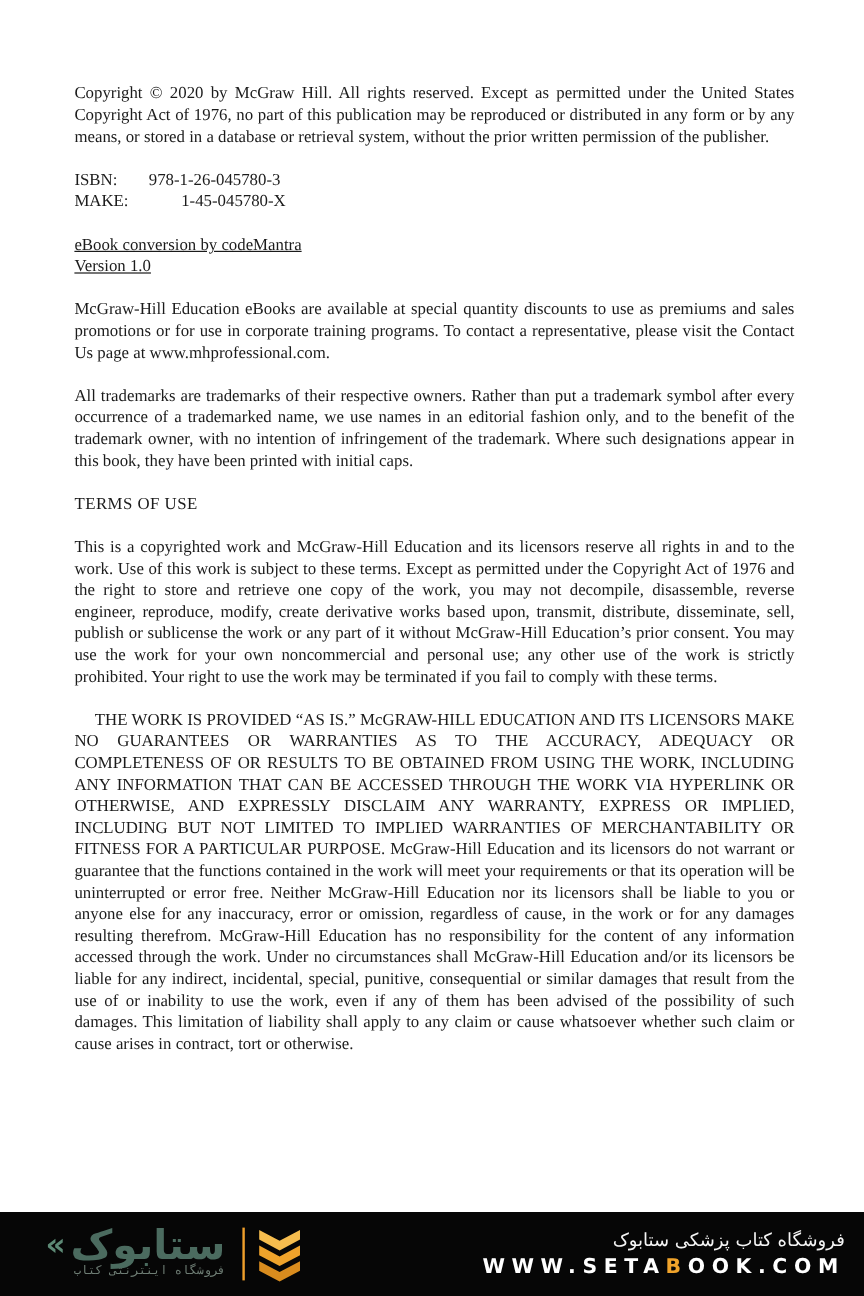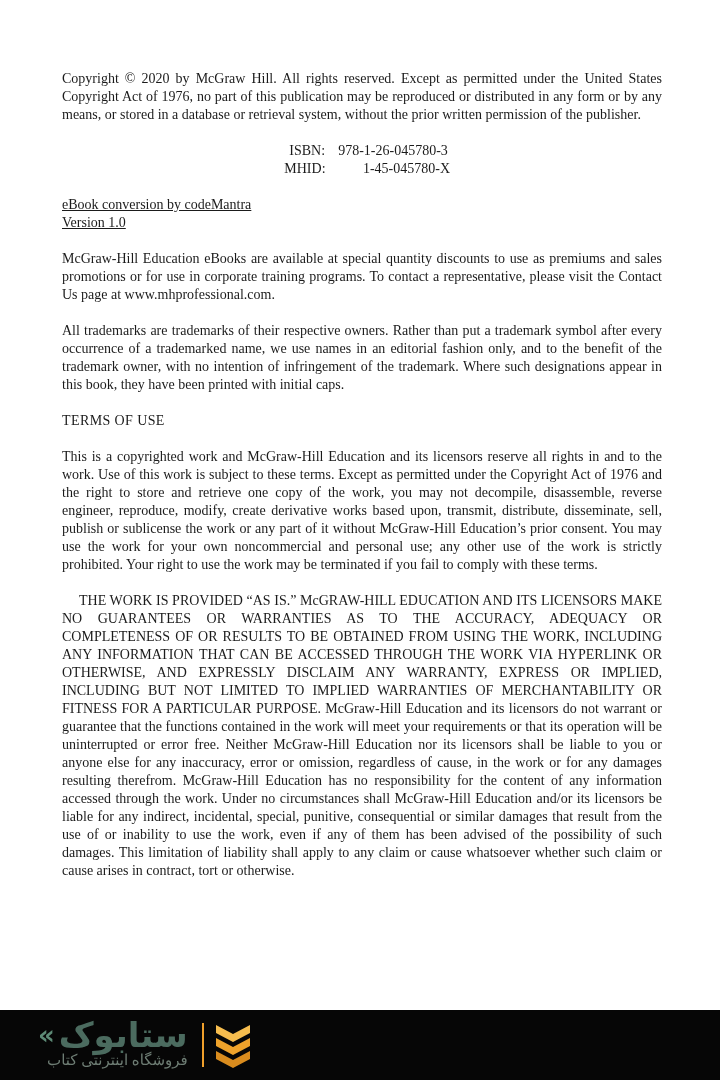--- a/index.html
+++ b/index.html
@@ -28,21 +28,21 @@
   .para {
     text-align: justify;
     margin: 0 0 18px 0;
   }
   .plain {
     text-align: left;
     margin: 0 0 18px 0;
     text-decoration: underline;
   }
   .id-block { margin: 0 0 18px 0; }
-  .id-row { line-height: 18px; text-align: center; }
+  .id-row { line-height: 18px; }
   .id-label { display: inline-block; width: 62px; }
   .mhid-value { padding-left: 27px; }
   .line { display: block; }
   .heading {
     margin: 16px 0 18px 0;
     letter-spacing: 0.4px;
   }
   .indent-first { text-indent: 17px; }
 
   
@@ -76,24 +76,24 @@
   }
   .logo-wordmark {
     color: #4b6b5f;
     font-size: 34px;
     font-weight: bold;
     line-height: 28px;
     font-family: "DejaVu Sans", sans-serif;
   }
   .logo-subtitle {
     color: #6e7d74;
-    font-size: 15px;
+    font-size: 10px;
     margin-top: 2px;
     align-self: flex-end;
-    font-family: Liberation Serif, serif;
+    font-family: Liberation Mono, monospace;
   }
   .footer-divider {
     width: 2px;
     height: 44px;
     background: #ef9f2b;
     margin: 0 8px 0 4px;
     flex: none;
   }
   .chevrons-icon { flex: none; margin-top: 6px; }
   .footer-right {
@@ -126,21 +126,21 @@
 
 <div class="page-content">
 
   <p class="para">Copyright © 2020 by McGraw Hill. All rights reserved. Except as permitted under the United States Copyright Act of 1976, no part of this publication may be reproduced or distributed in any form or by any means, or stored in a database or retrieval system, without the prior written permission of the publisher.</p>
 
   <div class="id-block">
     <div class="id-row">
       <span class="id-label">ISBN:</span><span class="id-value">978-1-26-045780-3</span>
     </div>
     <div class="id-row">
-      <span class="id-label">MHID:</span><span class="id-value mhid-value">1-45-045780-X</span>
+      <span class="id-label">MAKE:</span><span class="id-value mhid-value">1-45-045780-X</span>
     </div>
   </div>
 
 
   <div class="plain">
     <span class="line">eBook conversion by codeMantra</span>
     <span class="line">Version 1.0</span>
   </div>
 
   <p class="para">McGraw-Hill Education eBooks are available at special quantity discounts to use as premiums and sales promotions or for use in corporate training programs. To contact a representative, please visit the Contact Us page at www.mhprofessional.com.</p>
@@ -168,14 +168,18 @@
   <div class="footer-divider"></div>
 
   <div class="chevrons-icon">
     <svg width="42" height="46" viewBox="0 0 42 46" xmlns="http://www.w3.org/2000/svg">
       <path d="M4 2 L21 11 L38 2 L38 10 L21 19 L4 10 Z" fill="#f6bd4e"></path>
       <path d="M4 15 L21 24 L38 15 L38 23 L21 32 L4 23 Z" fill="#efa32b"></path>
       <path d="M4 28 L21 37 L38 28 L38 36 L21 45 L4 36 Z" fill="#d98c1e"></path>
     </svg>
   </div>
 
+  <div class="footer-right">
+    <div class="store-name">فروشگاه کتاب پزشکی ستابوک</div>
+    <div class="website"><span>WWW.SETA</span><span class="accent">B</span><span>OOK.COM</span></div>
+  </div>
 
 </div>
 
 </body></html>

